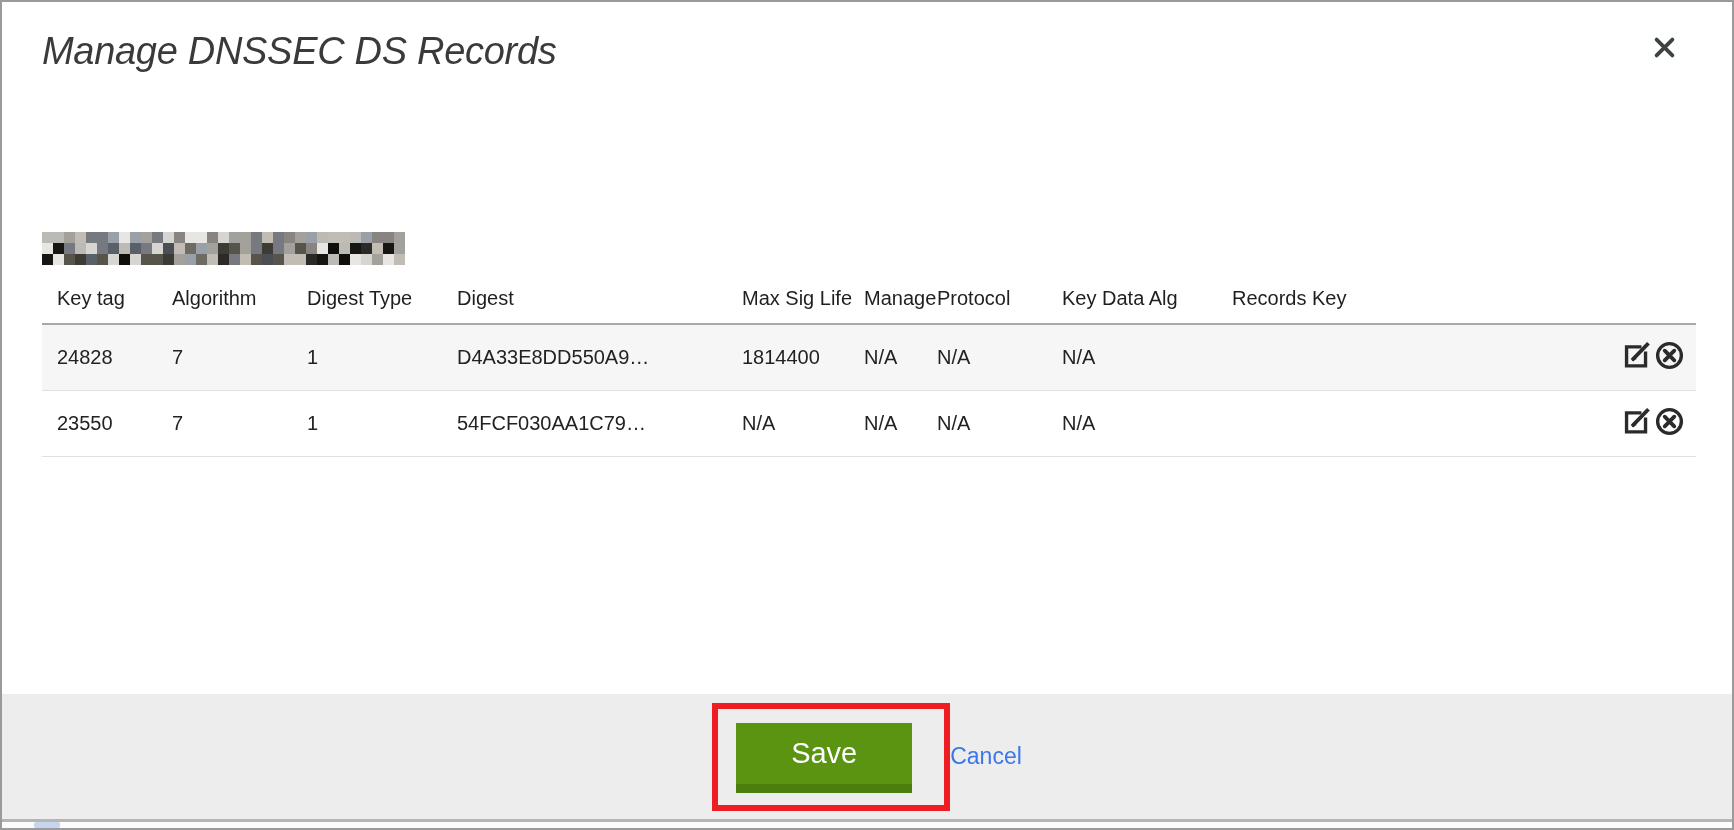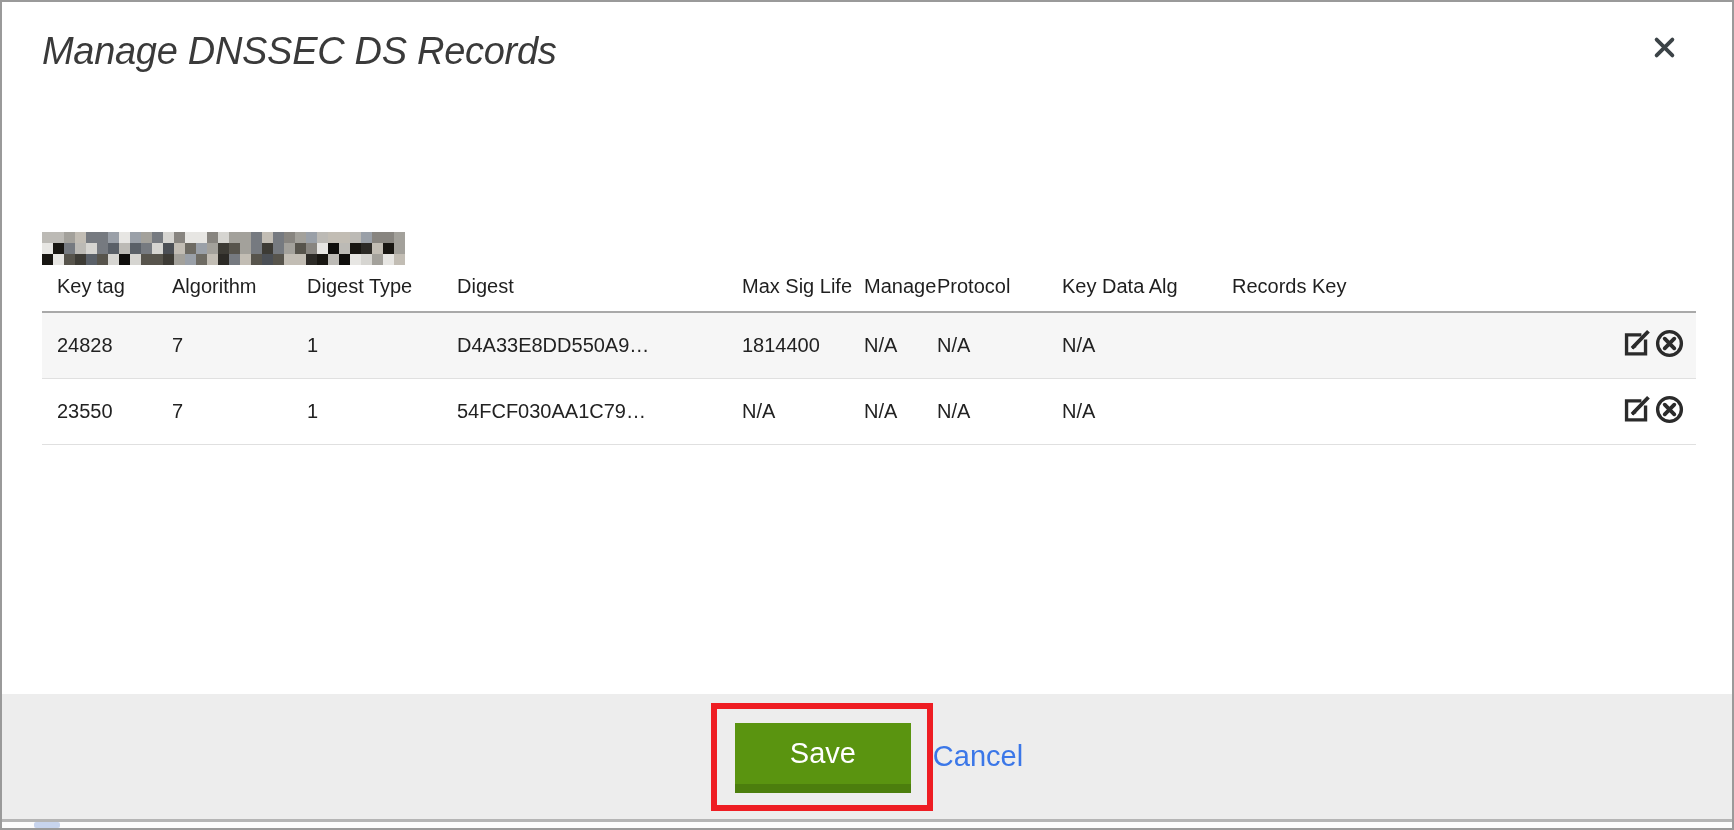--- a/index.html
+++ b/index.html
@@ -41,21 +41,21 @@
     display: grid;
     grid-template-columns: repeat(33, 11px);
     grid-template-rows: repeat(3, 11px);
   }
   .domain-mosaic span { display: block; width: 11px; height: 11px; }
 
   .instruction { margin-top: 26px; font-size: 24px; color: #333; }
 
   
   table.ds-table {
-    margin-top: 4px;
+    margin-top: 16px;
     width: 1654px;
     border-collapse: collapse;
     table-layout: fixed;
   }
   .ds-table th {
     font-size: 20px; font-weight: 400; color: #1f1f1f;
     text-align: left; padding: 6px 0 13px 15px;
     border-bottom: 2px solid #a9a9a9;
     white-space: nowrap;
   }
@@ -88,35 +88,35 @@
     left: 0; right: 0; bottom: 6px;
     height: 128px;
     background: var(--footer-gray, #ededed);
     border-bottom: 3px solid #b5b5b5;
     display: flex;
     align-items: center;
     justify-content: center;
   }
   .red-annotation-box {
     border: 6px solid var(--annotation-red, #ee1d23);
-    padding: 14px 16px 12px 18px;
+    padding: 14px 32px 12px 18px;
     background: transparent;
   }
   .save-btn {
     width: 176px; height: 70px;
     background: var(--save-green, #5a9410);
     border: none;
     border-bottom: 9px solid var(--save-green-dark, #4c7e0d);
     color: #ffffff;
     font-size: 29px;
     font-family: inherit;
     cursor: pointer;
   }
   .cancel-link {
-    font-size: 29px;
+    font-size: 23px;
     color: var(--cancel-blue, #3b77e8);
     text-decoration: none;
     cursor: pointer;
   }
 
   
   .bottom-strip {
     position: absolute; left: 0; right: 0; bottom: 0; height: 6px;
     background: #fcfcfc;
   }

